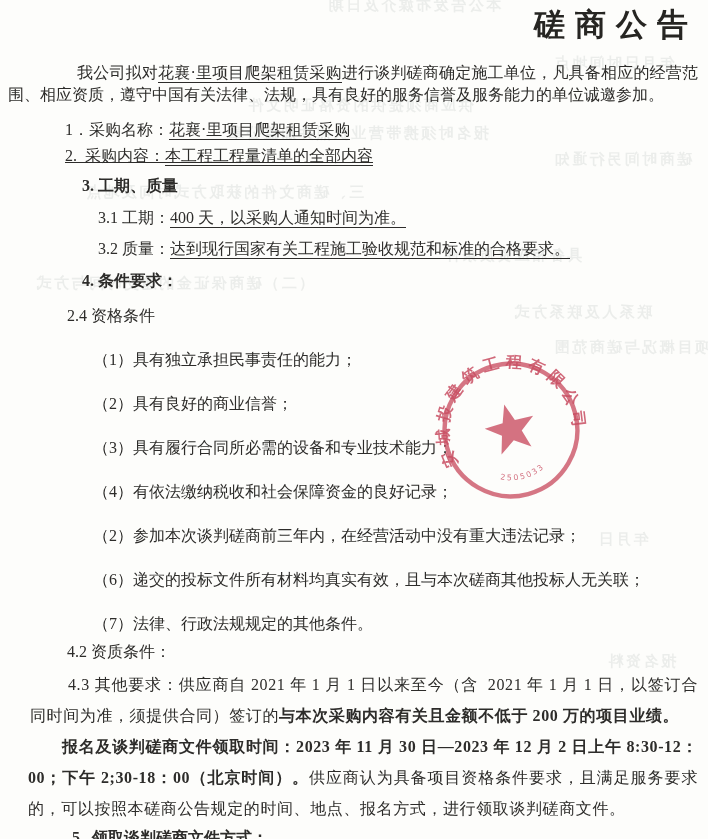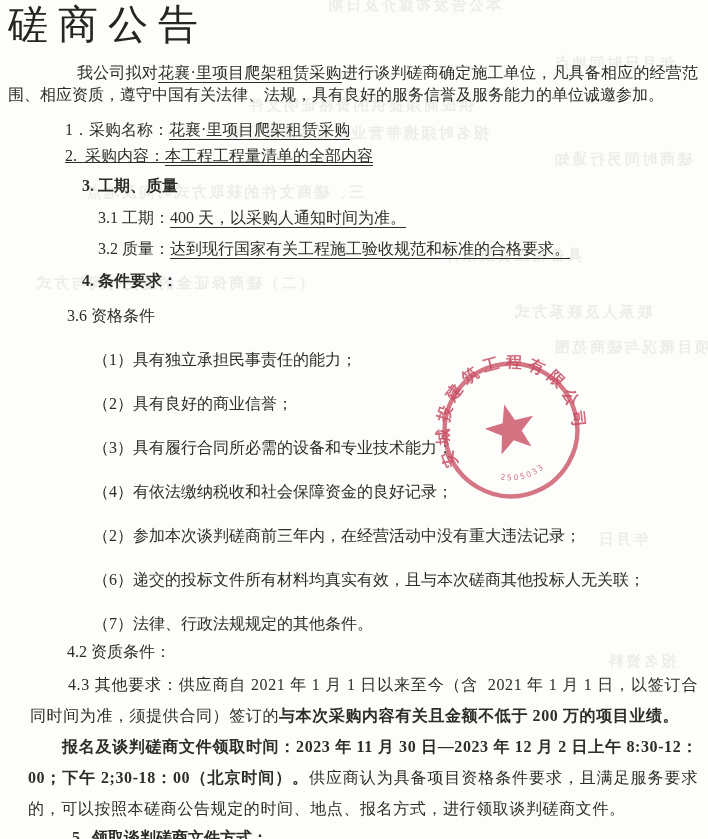--- a/index.html
+++ b/index.html
@@ -11,23 +11,23 @@
     overflow:hidden;
     color:#2d2c2a;
     font-family:"Liberation Serif","DejaVu Serif",serif;
     font-size:16px;
     padding:0;
     box-sizing:border-box;
   }
   .content{position:relative;z-index:2;padding:0 10px 0 8px;}
   h1.title{
     margin:4px 0 0 0;
-    text-align:left;
-    font-size:40px;
-    font-weight:400;
+    text-align:right;
+    font-size:31px;
+    font-weight:700;
     letter-spacing:10px;
     line-height:42px;
     color:#262522;
   }
   .para{ text-align:justify; line-height:22px; margin:0; }
   .intro{ margin-top:16px; text-indent:69px; }
   .line{ line-height:23px; white-space:nowrap; }
   .lv1{ padding-left:57px; }      
   .lv1b{ padding-left:74px; }     
   .lv2{ padding-left:90px; }      
@@ -101,21 +101,21 @@
     <div class="line lv1 row2"><span>2.&nbsp; 采购内容：</span><span class="u">本工程工程量清单的全部内容</span></div>
 
     <div class="line lv1b row3 b">3. 工期、质量</div>
 
     <div class="line lv2 row31"><span>3.1 工期：</span><span class="u">400 天，以采购人通知时间为准。</span></div>
 
     <div class="line lv2 row32"><span>3.2 质量：</span><span class="u">达到现行国家有关工程施工验收规范和标准的合格要求。</span></div>
 
     <div class="line lv1b row4 b">4. 条件要求：</div>
 
-    <div class="line lv2a row41">3.6 资格条件</div>
+    <div class="line lv2a row41">2.4 资格条件</div>
 
     <div class="line lv3 qual">（1）具有独立承担民事责任的能力；</div>
     <div class="line lv3 qual">（2）具有良好的商业信誉；</div>
     <div class="line lv3 qual">（3）具有履行合同所必需的设备和专业技术能力；</div>
     <div class="line lv3 qual">（4）有依法缴纳税收和社会保障资金的良好记录；</div>
     <div class="line lv3 qual">（2）参加本次谈判磋商前三年内，在经营活动中没有重大违法记录；</div>
     <div class="line lv3 qual">（6）递交的投标文件所有材料均真实有效，且与本次磋商其他投标人无关联；</div>
     <div class="line lv3 qual">（7）法律、行政法规规定的其他条件。</div>
 
     <div class="line lv2a row42">4.2 资质条件：</div>

